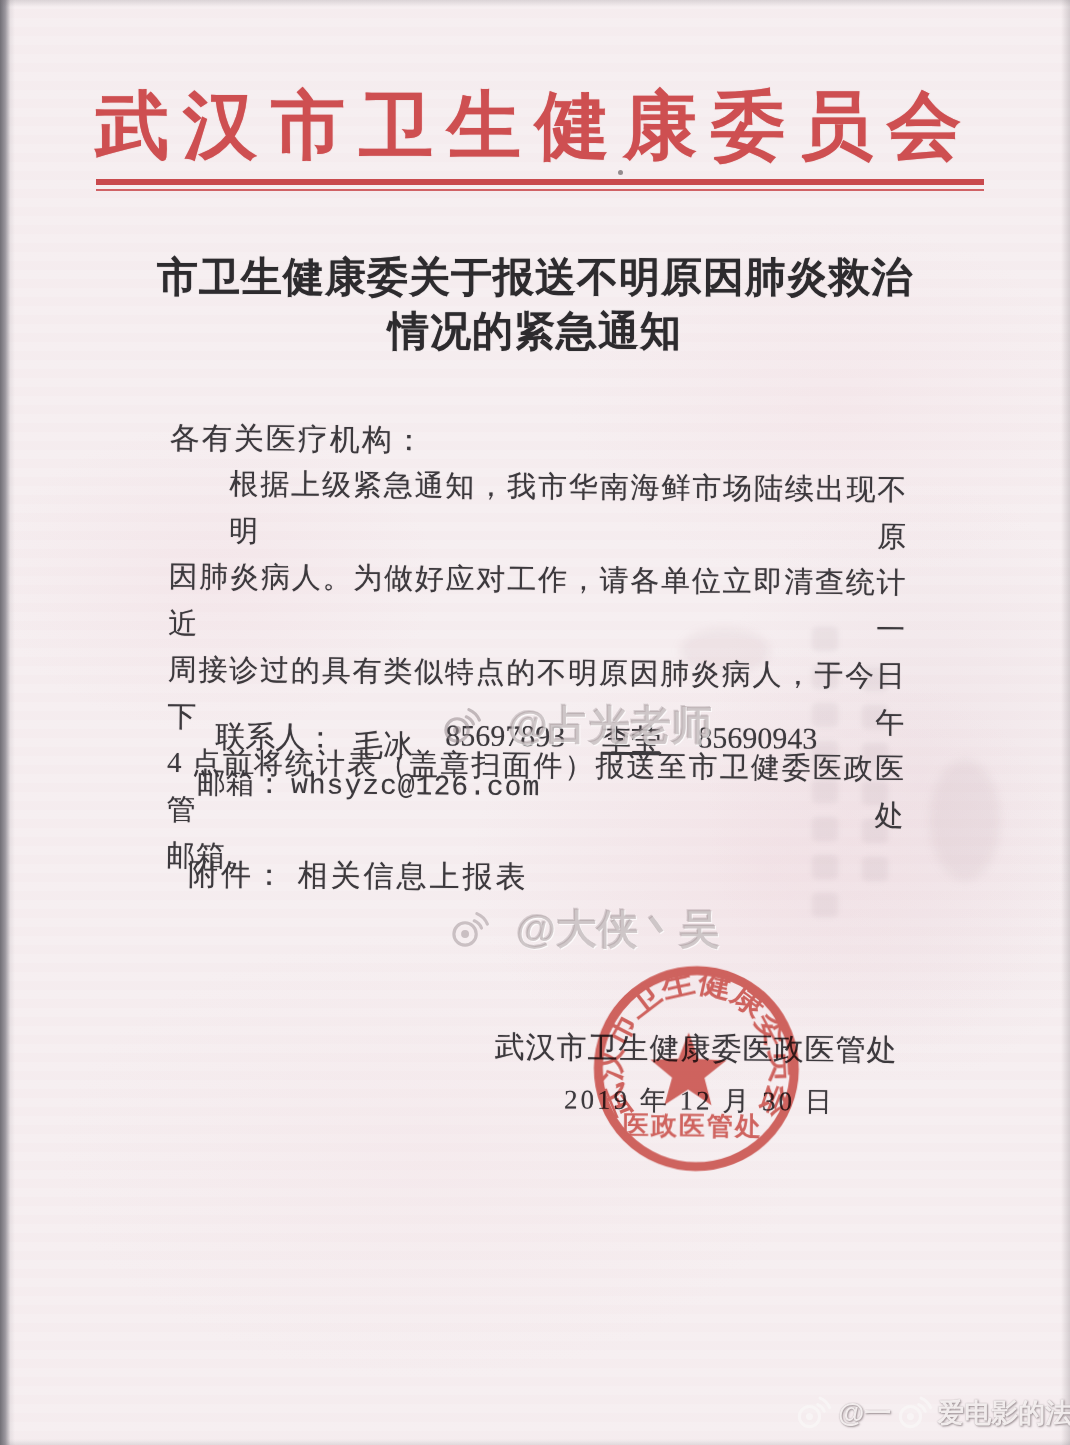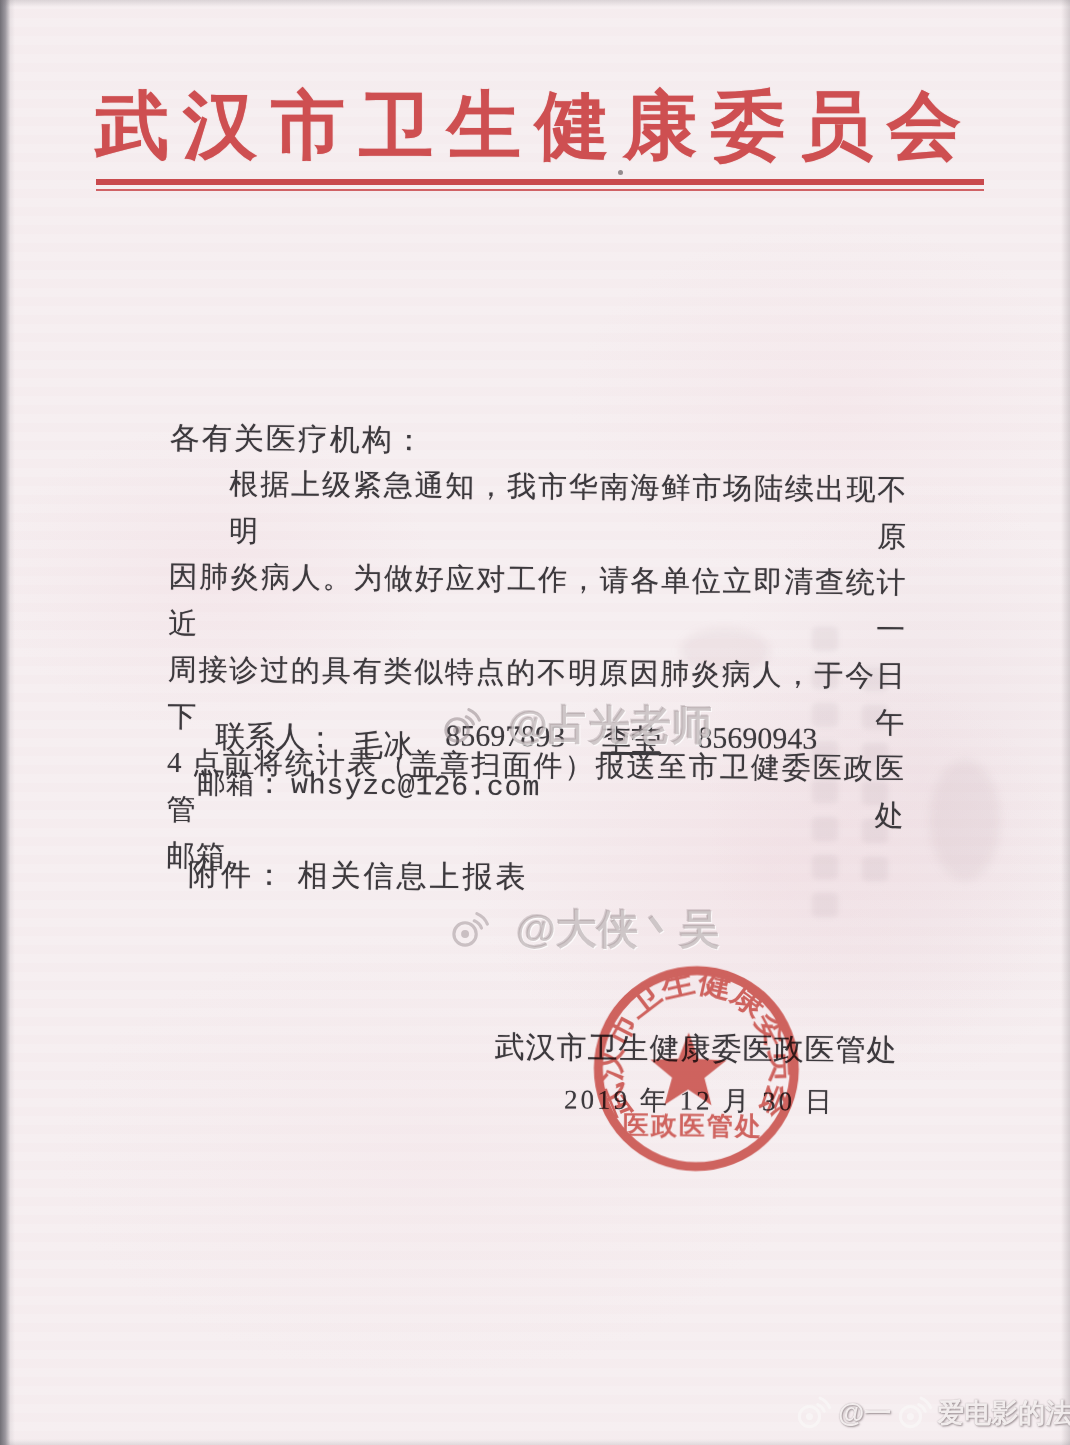--- a/index.html
+++ b/index.html
@@ -104,20 +104,22 @@
     <span></span>
 </div>
 <div class="blotch" style="left:680px;top:628px;width:90px;height:46px;background:rgba(172,142,150,0.10);"></div>
 <div class="blotch" style="left:930px;top:760px;width:70px;height:120px;background:rgba(168,140,148,0.10);"></div>
 
 <div class="letterhead">武汉市卫生健康委员会</div>
 <div class="red-rule"></div>
 <div class="speck"></div>
 
 <div class="doc-title">
+  <div>市卫生健康委关于报送不明原因肺炎救治</div>
+  <div>情况的紧急通知</div>
 </div>
 
 <div class="bodywrap">
 
   <div class="salutation ink">各有关医疗机构：</div>
 
   <div class="para ink">
     <div class="pline indent">根据上级紧急通知，我市华南海鲜市场陆续出现不明原</div>
     <div class="pline">因肺炎病人。为做好应对工作，请各单位立即清查统计近一</div>
     <div class="pline">周接诊过的具有类似特点的不明原因肺炎病人，于今日下午</div>

